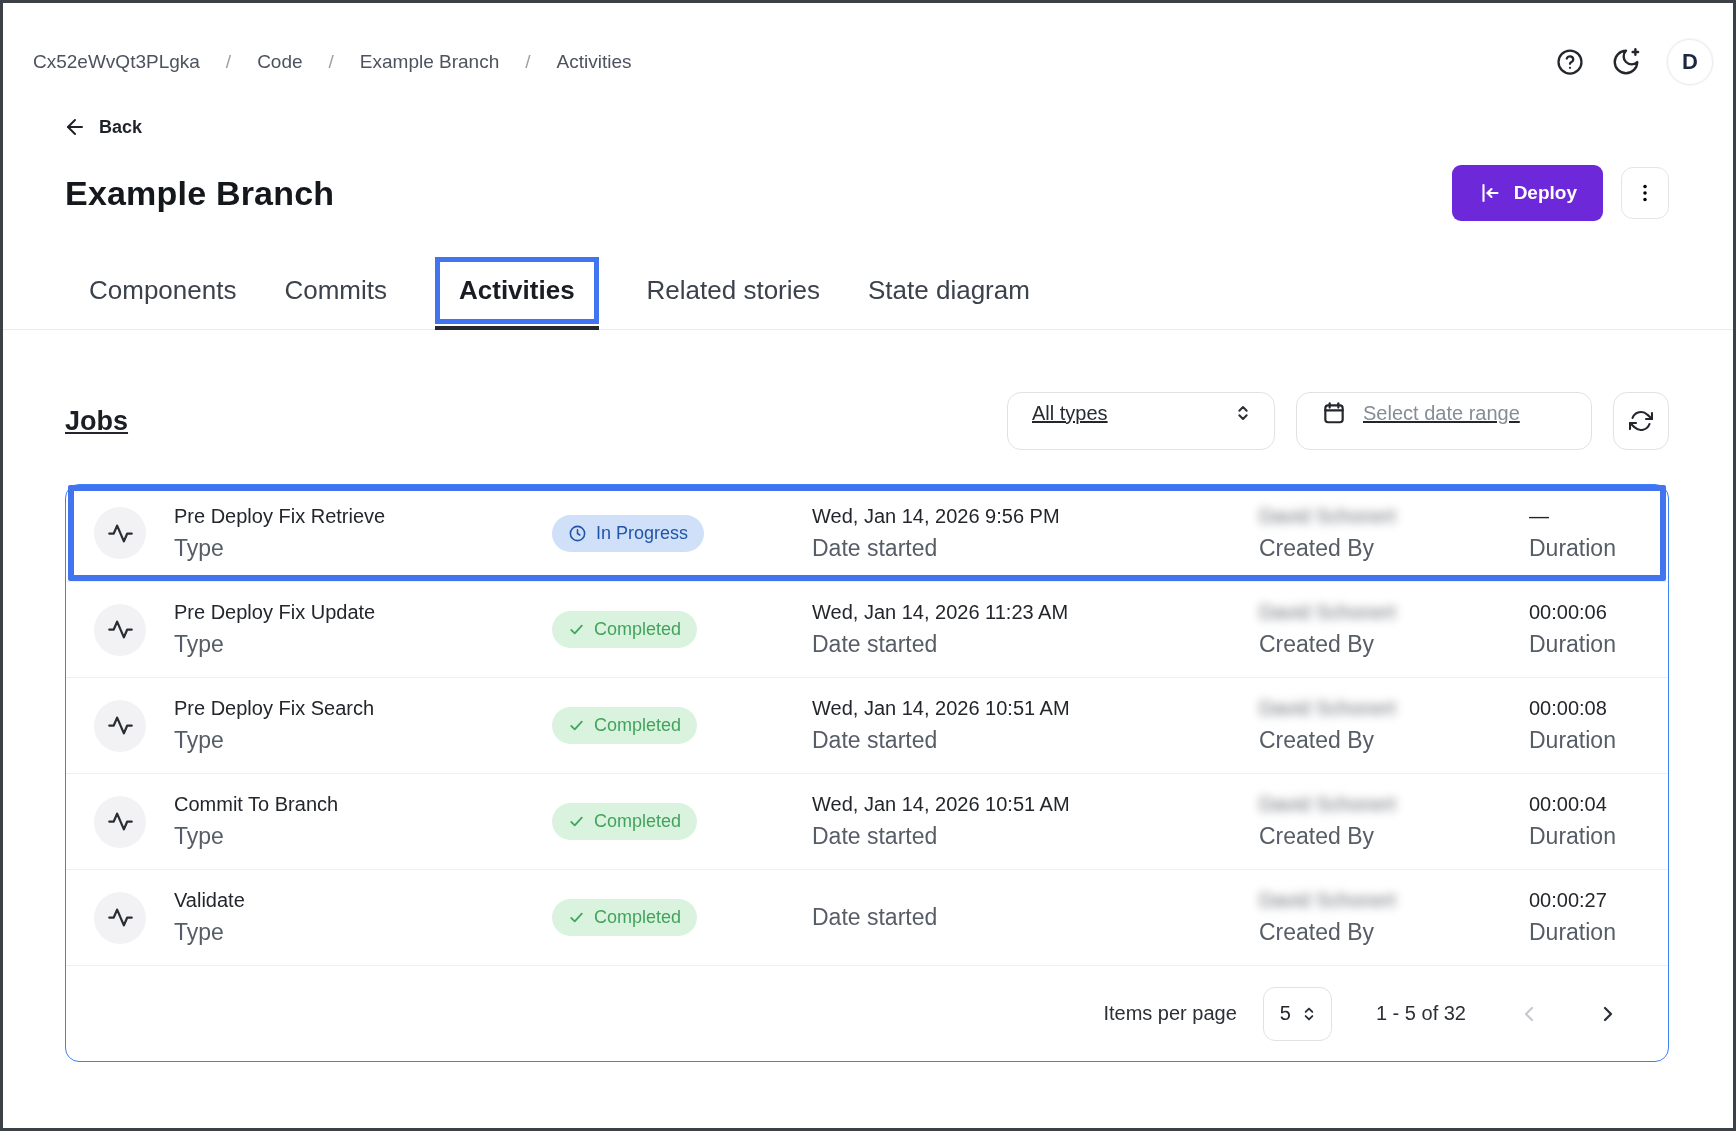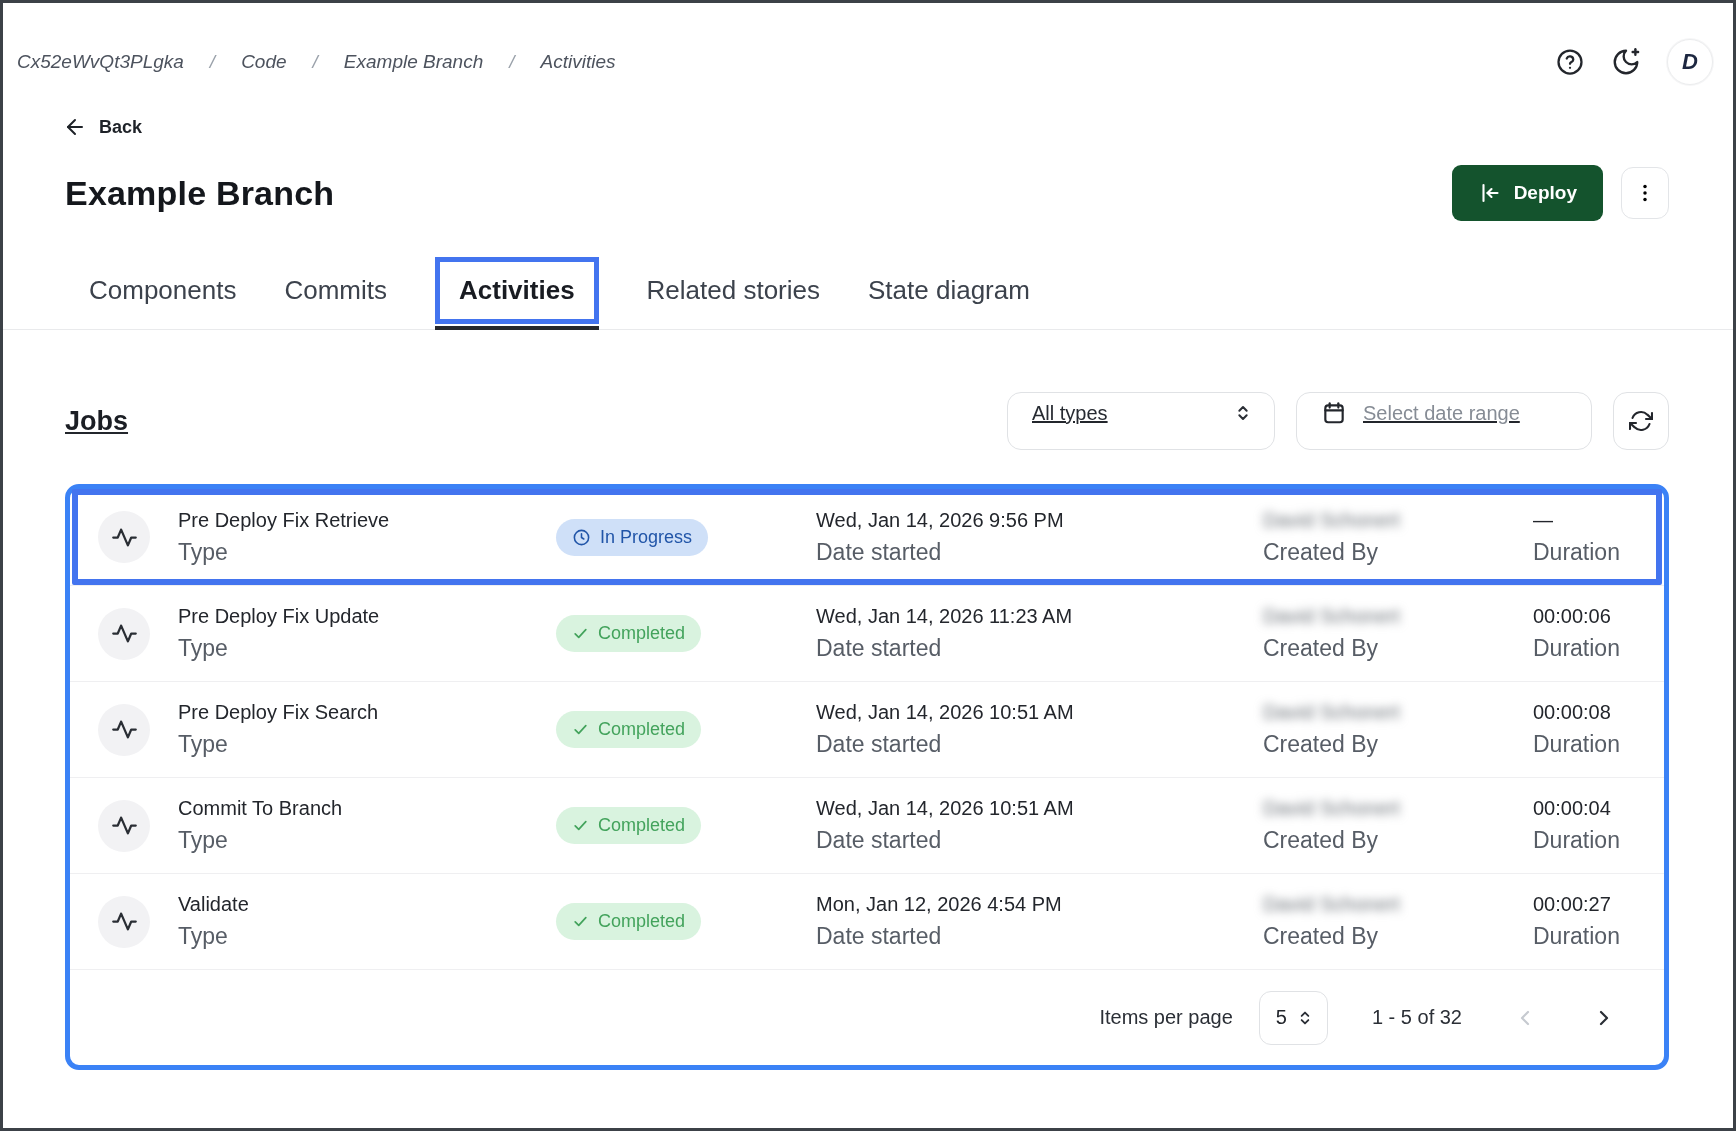--- a/index.html
+++ b/index.html
@@ -4,37 +4,37 @@
 <style>
   * { margin:0; padding:0; box-sizing:border-box; }
   body { background:#888; font-family:"Liberation Sans", sans-serif; }
   .screen {
     position:relative; width:1736px; height:1131px; background:#fff;
     border:3px solid #3C4147; overflow:hidden; color:#23262C;
   }
   svg { display:block; }
 
   
-  .topbar { display:flex; justify-content:space-between; align-items:center; padding:28px 20px 0 14px; height:90px;font-style:italic; }
+  .topbar { display:flex; justify-content:space-between; align-items:center; padding:28px 20px 0 30px; height:90px; }
   .breadcrumb { display:flex; align-items:center; gap:26px; font-size:19px; color:#4D535E; }
   .crumb { cursor:pointer; }
   .crumb-sep { color:#9AA1AA; font-size:19px; }
   .topbar-actions { display:flex; align-items:center; gap:26px; }
   .icon-plain { background:none; border:none; cursor:pointer; color:#23262C; }
   .avatar { width:46px; height:46px; border-radius:50%; background:#fff; border:1px solid #ECEDEE; box-shadow:0 0 0 1px #f6f6f7;
     display:flex; align-items:center; justify-content:center; font-size:22px; font-weight:700; color:#1D2740; cursor:pointer; }
 
   
   .back-row { margin:22px 0 0 60px; }
   .back-btn { display:flex; align-items:center; gap:12px; background:none; border:none; cursor:pointer;
     font-size:18px; font-weight:700; color:#1E2228; font-family:inherit; }
   .title-row { display:flex; justify-content:space-between; align-items:center; margin:26px 64px 0 62px; }
   .page-title { font-size:34px; font-weight:700; color:#14171C; letter-spacing:.2px; }
   .title-actions { display:flex; align-items:center; gap:18px; }
-  .deploy-btn { display:flex; align-items:center; gap:12px; background:#14532d; color:#fff; border:none; cursor:pointer;
+  .deploy-btn { display:flex; align-items:center; gap:12px; background:#6d28d9; color:#fff; border:none; cursor:pointer;
     height:56px; padding:0 26px; border-radius:9px; font-size:19px; font-weight:700; font-family:inherit; }
   .kebab-btn { width:48px; height:52px; border:1px solid #E3E5E8; border-radius:12px; background:#fff; cursor:pointer;
     display:flex; align-items:center; justify-content:center; }
 
   
   .tabs-wrap { border-bottom:1px solid #E9EAEC; padding-left:86px; margin-top:30px; }
   .tabs { display:flex; align-items:center; gap:48px; height:78px; }
   .tab { position:relative; height:100%; display:flex; align-items:center; font-size:26px; color:#3C424C; cursor:pointer; }
   .tab.active { font-weight:700; color:#191C22; }
   .tab.active::after { content:""; position:absolute; left:0; right:0; bottom:-1px; height:4px; background:#26282D; }
@@ -49,21 +49,21 @@
   .select .grow { flex:1; text-align:left; }
   .select-types { width:268px; }
   .select-status { width:263px; }
   .select-date { width:296px; gap:16px; }
   .placeholder { color:#868C95; }
   .count-pill { background:#F2F2F4; border-radius:999px; font-size:18px; color:#3B4047; padding:7px 13px; margin-right:10px; }
   .refresh-btn { width:56px; height:58px; border:1.5px solid #E0E2E5; border-radius:14px; background:#fff; cursor:pointer;
     display:flex; align-items:center; justify-content:center; }
 
   
-  .card { margin:34px 64px 0 62px; border:5px solid #3b82f6; border-radius:14px; background:#fff; }
+  .card { margin:34px 64px 0 62px; border:1px solid #3b82f6; border-radius:14px; background:#fff; }
   .row { position:relative; display:grid; grid-template-columns:80px 378px 260px 447px 270px 1fr;
     align-items:center; height:96px; padding:0 28px; cursor:pointer; }
   .row + .row { border-top:1px solid #EFEFF1; }
   .row-highlight { position:absolute; inset:0 2px; border:6px solid #4374EF; border-radius:2px; pointer-events:none; z-index:3; }
   .job-icon { width:52px; height:52px; border-radius:50%; background:#F2F2F4; display:flex; align-items:center; justify-content:center; }
   .val { font-size:20px; color:#23262C; margin-bottom:7px; }
   .name-val { font-weight:500; }
   .lab { font-size:23px; color:#575D66; }
   .redacted { filter:blur(5px); color:#6A7077; user-select:none; }
   .badge { display:inline-flex; align-items:center; gap:9px; border-radius:999px; font-size:18px; padding:8px 16px; }
@@ -379,21 +379,20 @@
         <span class="badge completed">
           <span>
             <svg width="17" height="17" viewBox="0 0 24 24" fill="none" stroke="currentColor" stroke-width="2.4" stroke-linecap="round" stroke-linejoin="round">
               <path d="m4.5 12.5 5 5 10-11"></path>
             </svg>
           </span>
           <span>Completed</span>
         </span>
       </div>
       <div>
-        <div class="val">Mon, Jan 12, 2026 4:54 PM</div>
         <div class="lab">Date started</div>
       </div>
       <div>
         <div class="val redacted">David Schonert</div>
         <div class="lab">Created By</div>
       </div>
       <div>
         <div class="val">00:00:27</div>
         <div class="lab">Duration</div>
       </div>

